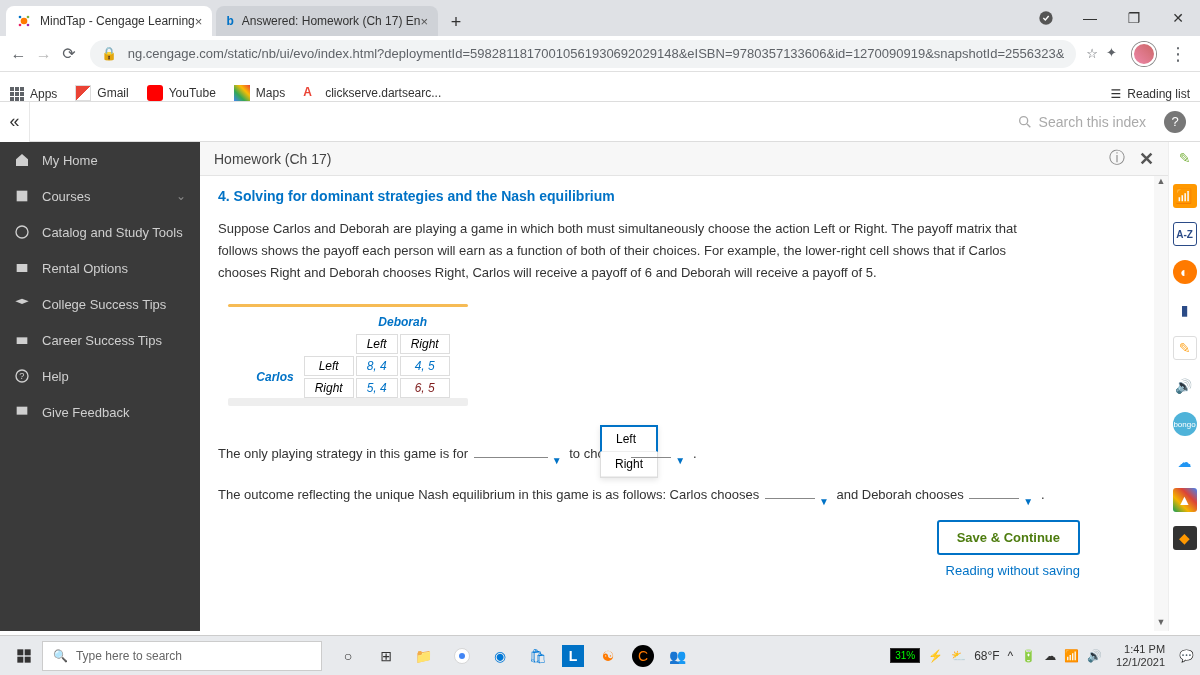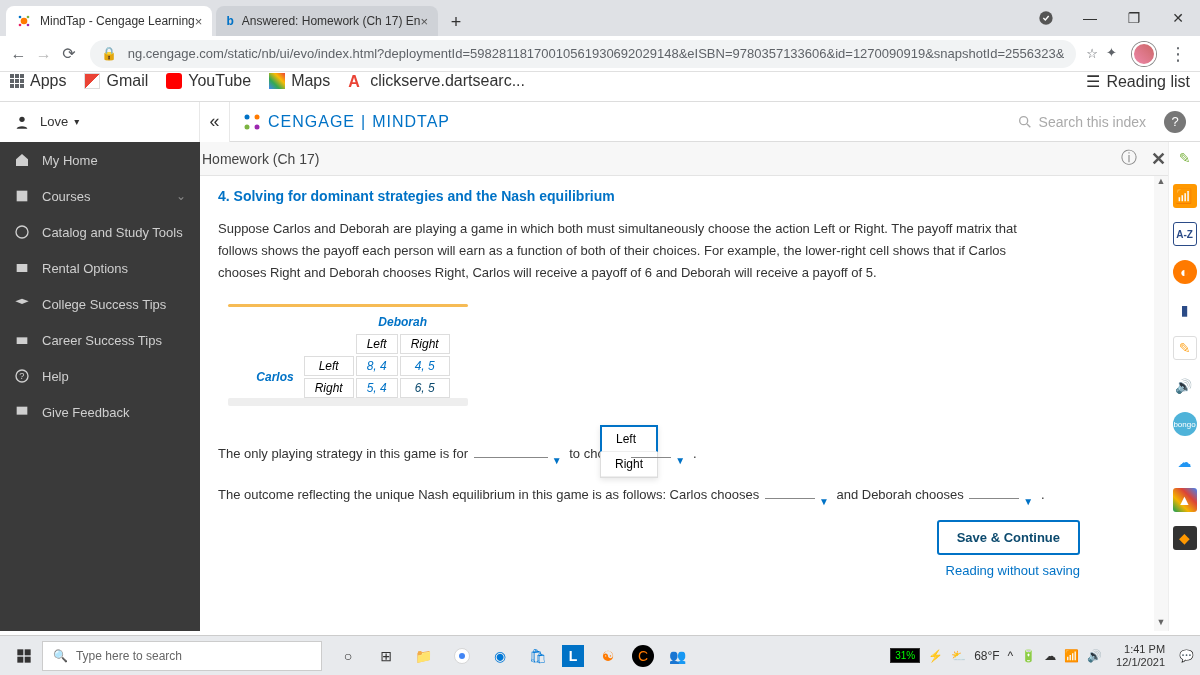--- a/index.html
+++ b/index.html
@@ -21,21 +21,21 @@
 .addrbar .navbtn.disabled { color:#bbb; }
 .omnibox { flex:1; background:#f1f3f4; height:28px; border-radius:14px; display:flex; align-items:center; padding:0 12px; font-size:13px; color:#333; margin:0 6px; }
 .omnibox .lock { color:#5f6368; margin-right:10px; }
 .omnibox .url { color:#5f6368; white-space:nowrap; overflow:hidden; }
 .addr-right { display:flex; align-items:center; gap:8px; }
 .puzzle { width:18px; height:18px; color:#5f6368; }
 .avatar { width:24px; height:24px; border-radius:50%; background:linear-gradient(45deg,#e8a,#c66); border:2px solid #fff; box-shadow:0 0 0 1px #888; }
 .menu-icon { color:#5f6368; font-size:18px; width:28px; text-align:center; cursor:pointer; }
 
 
-.bookbar { height:30px; background:#fff; display:flex; align-items:flex-start; padding:0 10px; border-bottom:1px solid #ddd; font-size:16px; color:#333; }
+.bookbar { height:30px; background:#fff; display:flex; align-items:flex-end; padding:0 10px; border-bottom:1px solid #ddd; font-size:12px; color:#333; }
 .bookbar .apps-ico { display:grid; grid-template-columns:repeat(3,4px); grid-template-rows:repeat(3,4px); gap:1px; margin-right:6px; }
 .bookbar .apps-ico span { background:#5f6368; }
 .bookbar .bk { display:flex; align-items:center; margin-right:18px; cursor:pointer; }
 .bookbar .bk .ico { width:16px; height:16px; margin-right:6px; }
 .readinglist { margin-left:auto; display:flex; align-items:center; cursor:pointer; }
 
 
 .ceng-header { height:40px; display:flex; align-items:center; border-bottom:1px solid #ddd; }
 .user-btn { width:200px; height:40px; padding:0 14px; display:flex; align-items:center; color:#333; cursor:pointer; }
 .collapse-btn { width:30px; height:40px; display:flex; align-items:center; justify-content:center; background:#fff; border-right:1px solid #e8e8e8; cursor:pointer; font-size:18px; color:#333; }
@@ -46,21 +46,21 @@
 .search-course svg{ margin-right:6px;}
 .help-q { width:22px; height:22px; border-radius:50%; background:#777; color:#fff; display:flex; align-items:center; justify-content:center; font-size:13px; margin-right:14px; cursor:pointer;}
 
 
 .mainarea { display:flex; height:489px; }
 .sidebar { width:200px; background:#3a3a3a; color:#cfcfcf; font-size:13px; display:flex; flex-direction:column; }
 .sidebar .item { height:36px; display:flex; align-items:center; padding:0 14px; cursor:pointer; }
 .sidebar .item svg { width:16px; height:16px; margin-right:12px; fill:#cfcfcf; }
 .sidebar .item .chev { margin-left:auto; font-size:12px; color:#888;}
 .content { flex:1; display:flex; flex-direction:column; background:#fff; position:relative; }
-.assign-bar { height:34px; background:#f7f7f7; display:flex; align-items:center; padding:0 2px; color:#444; font-size:14px; border-bottom:1px solid #e4e4e4;}
+.assign-bar { height:34px; background:#f7f7f7; display:flex; align-items:center; padding:0 14px; color:#444; font-size:14px; border-bottom:1px solid #e4e4e4;}
 .assign-bar .info { margin-left:auto; color:#888; font-size:16px; margin-right:14px; cursor:pointer;}
 .assign-bar .close { color:#555; font-size:18px; font-weight:bold; cursor:pointer;}
 
 .q-container { flex:1; overflow:auto; background:#fff; padding:4px 0 0 18px; position:relative;}
 .q-title { color:#0072c6; font-weight:bold; font-size:14px; margin:8px 0 14px;}
 .q-body { color:#333; font-size:13px; line-height:1.7; max-width:840px;}
 
 .matrix-wrap { margin:20px 0 16px 10px; }
 .matrix-scroll { background:#fff; padding:6px 10px; position:relative; width:240px;font-style:italic;}
 .matrix-scroll::before { content:""; position:absolute; left:0; right:0; top:0; height:3px; background:#f6bb55; border-radius:2px;}
@@ -76,21 +76,21 @@
 .dropdown-open div{ padding:5px 14px; border-bottom:1px solid #eee; cursor:pointer;}
 .dropdown-open div:first-child{ border:2px solid #0072c6; border-bottom:1px solid #eee; margin:-1px -1px 0 -1px;}
 
 .sentence { margin:14px 0; font-size:13px; color:#333;}
 .blank { display:inline-block; min-width:74px; border-bottom:1px solid #888; margin:0 2px; position:relative;}
 .blank .chev { position:absolute; right:-14px; top:-2px; font-size:10px; color:#0072c6;}
 
 .btnrow { display:flex; justify-content:flex-end; gap:18px; margin:18px 70px 0 0; align-items:center;}
 .btn { padding:8px 18px; font-size:13px; font-weight:bold; border-radius:3px; cursor:pointer;}
 .btn-grade { background:#0072c6; color:#fff;}
-.btn-save { background:#fff; color:#0c4a6e; border:2px solid #0072c6;}
+.btn-save { background:#fff; color:#4d7c0f; border:2px solid #0072c6;}
 .contlink { text-align:right; margin:8px 70px 0 0; font-size:13px; color:#0072c6; cursor:pointer;}
 
 .right-rail { width:32px; background:#fff; display:flex; flex-direction:column; align-items:center; padding-top:4px; gap:14px; border-left:1px solid #eee;}
 .right-rail .tool{ width:24px; height:24px; display:flex; align-items:center; justify-content:center; font-size:14px; cursor:pointer; border-radius:3px;}
 .tool.pen{color:#7cb342;}
 .tool.rss{background:#ff9800;color:#fff;}
 .tool.az{background:#fff;border:1px solid #2b4b87;color:#2b4b87;font-size:10px;font-weight:bold;}
 .tool.o{background:#ff7a00;color:#fff;border-radius:50%;}
 .tool.book{color:#2b4b87;}
 .tool.note{background:#fff;border:1px solid #ddd;color:#ffa726;}
@@ -195,40 +195,21 @@
       <span class="ico" style="color:#ea4335;font-weight:bold;">A</span>
       <span>clickserve.dartsearc...</span>
     </div>
   <div class="readinglist">
     <span style="margin-right:6px;">☰</span>
     <span>Reading list</span>
   </div>
 </div>
 
 <div class="ceng-header">
-  <div class="user-btn" style="background:#fff;border-right:1px solid #e8e8e8;">
-    <svg width="16" height="16" viewBox="0 0 24 24" style="margin-right:10px;">
-        <circle cx="12" cy="8" r="4" fill="#333"></circle>
-        <path d="M4 22c0-5 16-5 16 0" fill="#333"></path>
-      </svg>
-    <span>Love</span>
-    <span style="margin-left:6px;font-size:10px;">▾</span>
-  </div>
   <div class="collapse-btn">«</div>
-  <div class="brand">
-    <svg class="cicon" viewBox="0 0 24 24">
-        <circle cx="6" cy="6" r="3" fill="#0072c6"></circle>
-        <circle cx="18" cy="6" r="3" fill="#ff7a00"></circle>
-        <circle cx="6" cy="18" r="3" fill="#7cb342"></circle>
-        <circle cx="18" cy="18" r="3" fill="#9c27b0"></circle>
-      </svg>
-    <span>CENGAGE</span>
-    <span class="divider">|</span>
-    <span style="font-weight:300;">MINDTAP</span>
-  </div>
   <div class="search-course">
     <svg width="16" height="16" viewBox="0 0 24 24">
         <circle cx="10" cy="10" r="6" fill="none" stroke="#aaa" stroke-width="2"></circle>
         <line x1="15" y1="15" x2="20" y2="20" stroke="#aaa" stroke-width="2"></line>
       </svg>
     <span>Search this index</span>
   </div>
   <div class="help-q">?</div>
 </div>
 
@@ -313,21 +294,21 @@
                 </tr>
           <tr>
                   <td rowspan="2" class="rowhdr nb">Carlos</td>
                   <td>Left</td>
                   <td style="color:#0072c6;">8, 4</td>
                   <td style="color:#0072c6;">4, 5</td>
                 </tr>
           <tr>
                   <td>Right</td>
                   <td style="color:#0072c6;">5, 4</td>
-                  <td style="color:#0c4a6e;">6, 5</td>
+                  <td style="color:#7f1d1d;">6, 5</td>
                 </tr>
         </tbody>
             </table>
         <div class="scroll-arrows">
               <span>◄</span>
               <span>►</span>
             </div>
         </div>
       </div>
 

